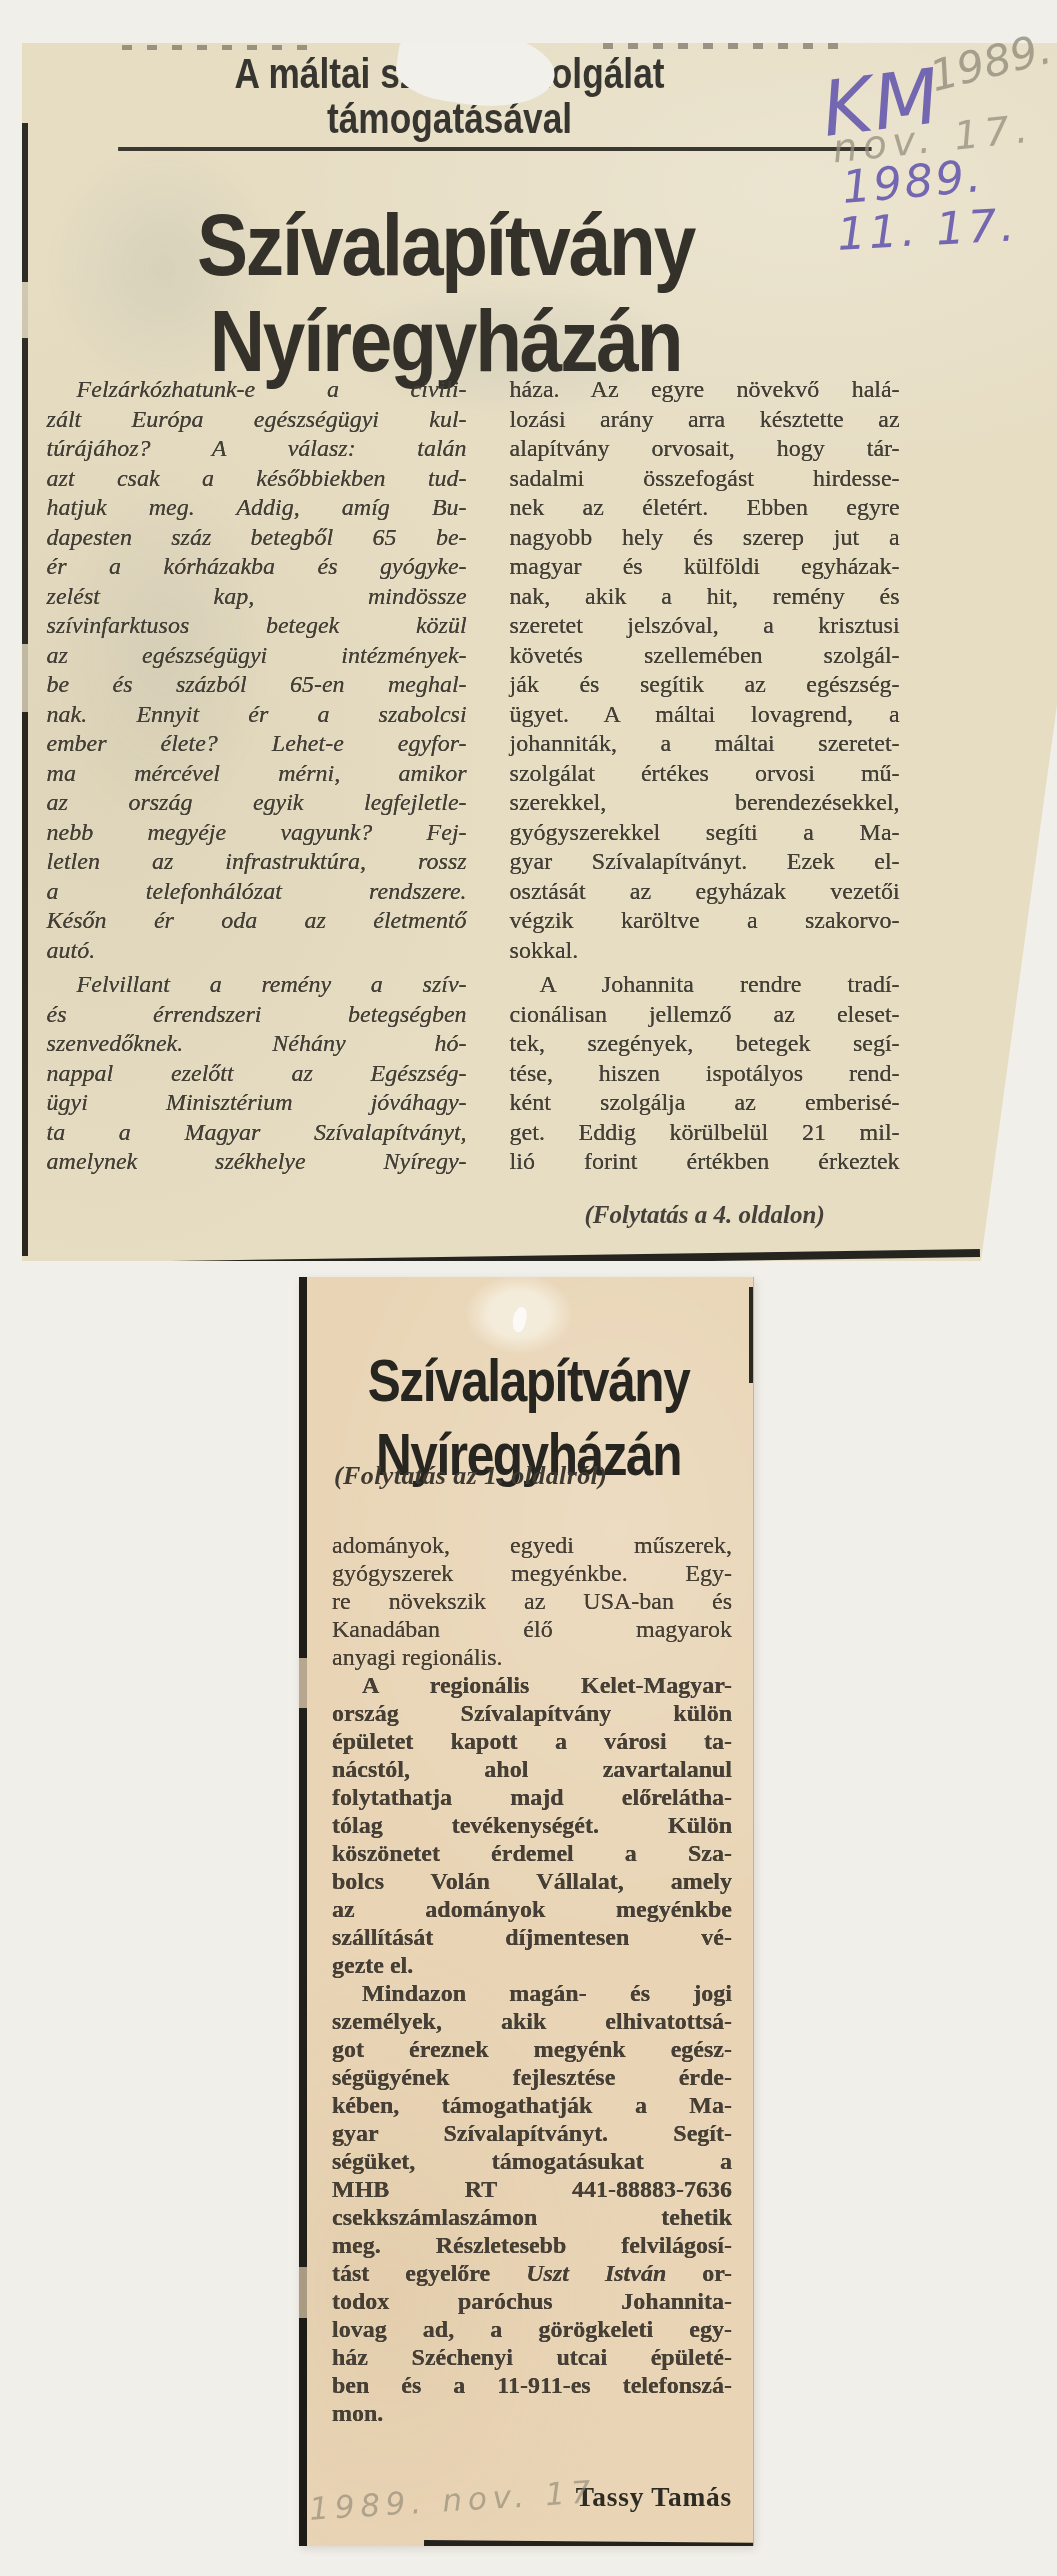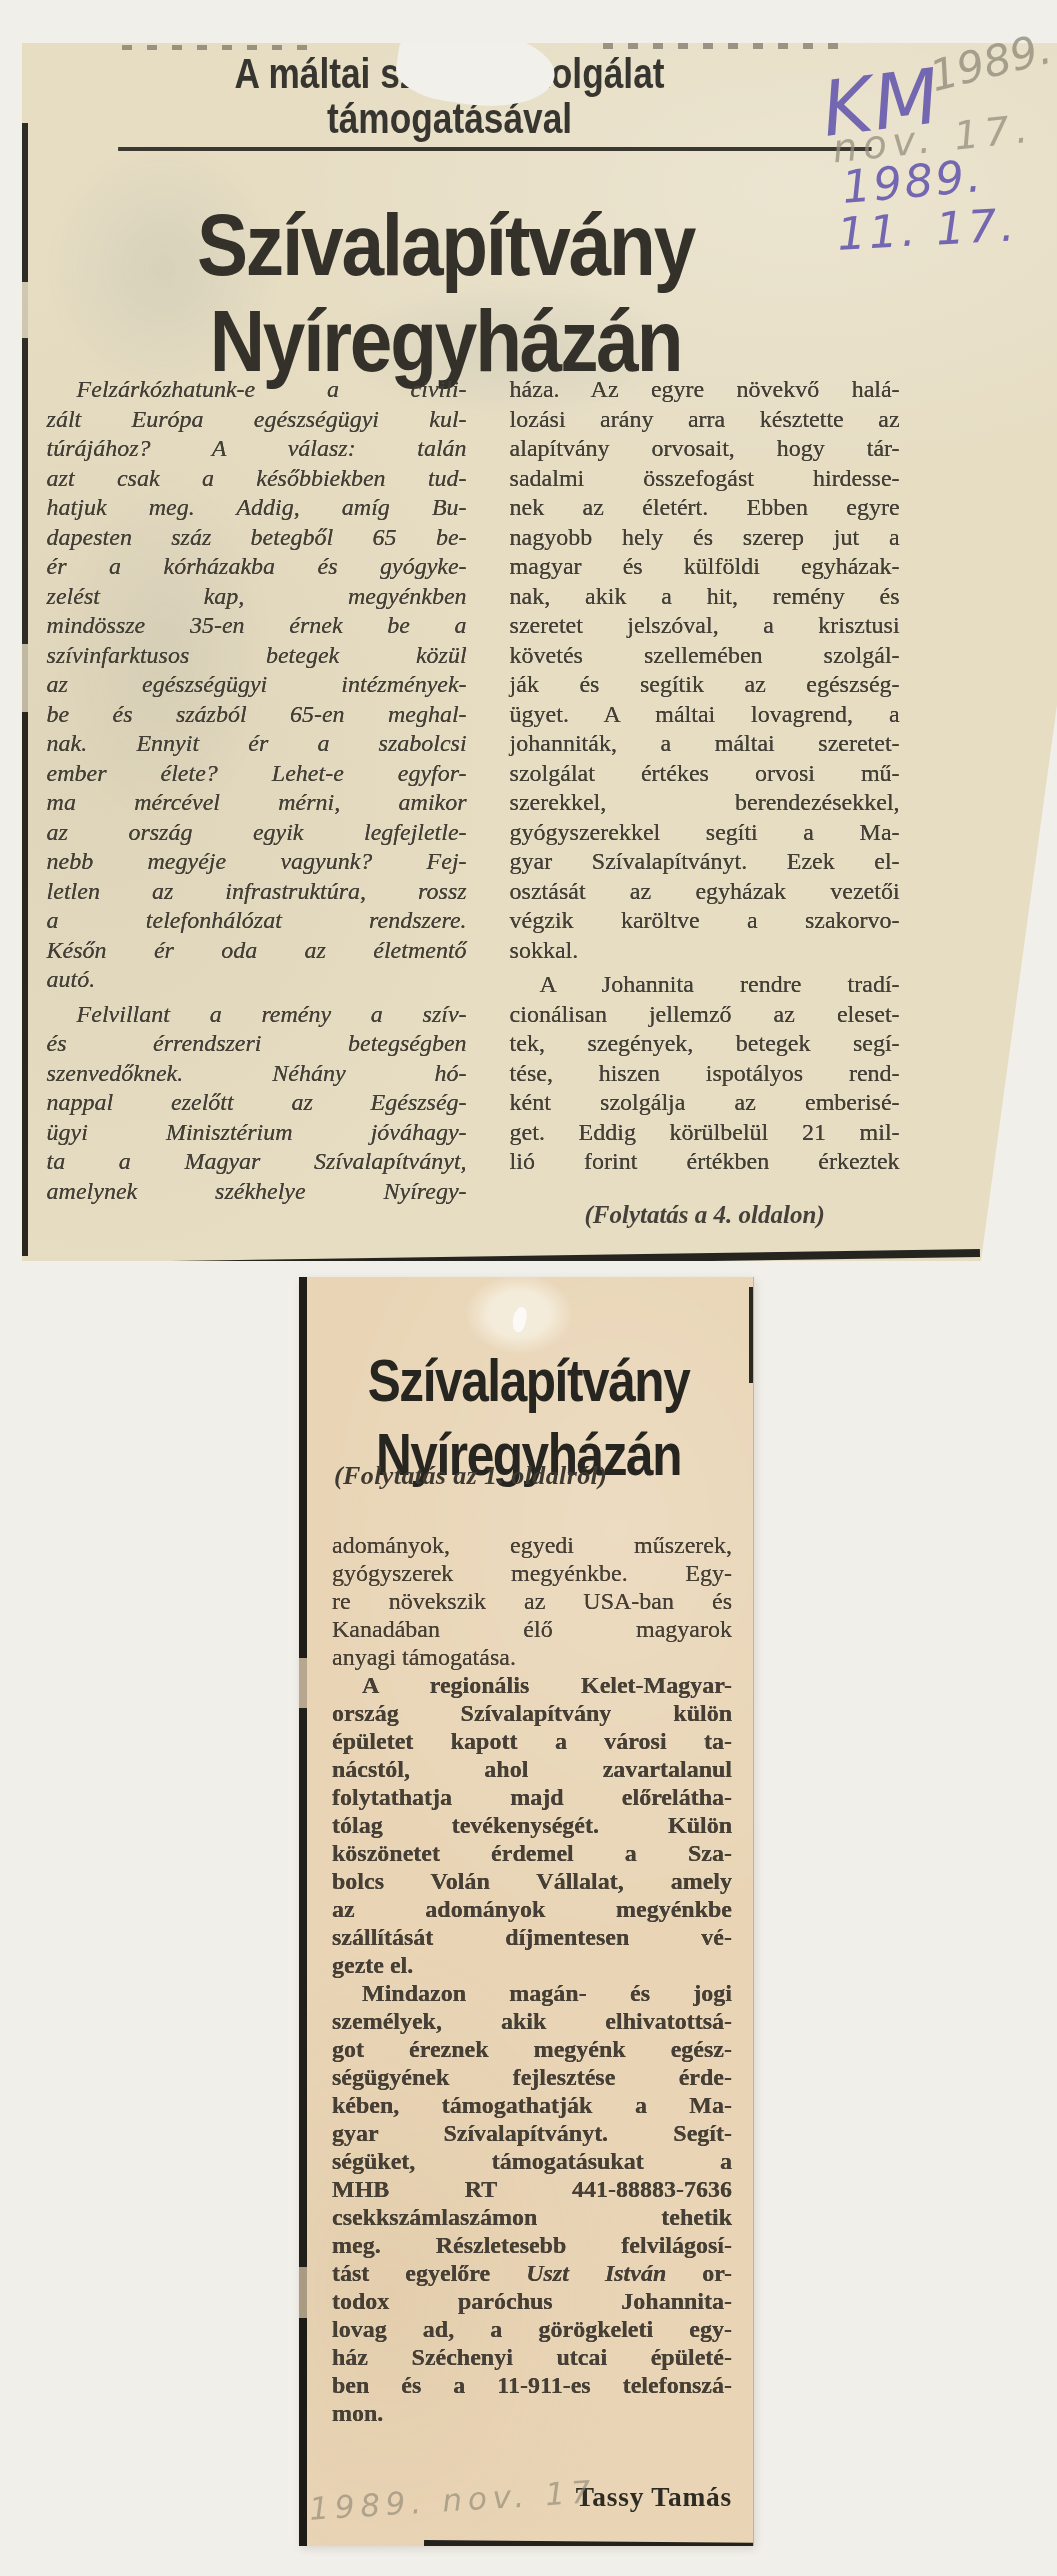--- a/index.html
+++ b/index.html
@@ -139,22 +139,21 @@
 
     <div class="col col1">
         <div class="para indent">
           <div class="line">Felzárkózhatunk-e a civili-</div>
           <div class="line">zált Európa egészségügyi kul-</div>
           <div class="line">túrájához? A válasz: talán</div>
           <div class="line">azt csak a későbbiekben tud-</div>
           <div class="line">hatjuk meg. Addig, amíg Bu-</div>
           <div class="line">dapesten száz betegből 65 be-</div>
           <div class="line">ér a kórházakba és gyógyke-</div>
-          <div class="line">zelést kap, megyénkben</div>
-          <div class="line">mindössze 35-en érnek be a</div>
+          <div class="line">zelést kap, mindössze</div>
           <div class="line">szívinfarktusos betegek közül</div>
           <div class="line">az egészségügyi intézmények-</div>
           <div class="line">be és százból 65-en meghal-</div>
           <div class="line">nak. Ennyit ér a szabolcsi</div>
           <div class="line">ember élete? Lehet-e egyfor-</div>
           <div class="line">ma mércével mérni, amikor</div>
           <div class="line">az ország egyik legfejletle-</div>
           <div class="line">nebb megyéje vagyunk? Fej-</div>
           <div class="line">letlen az infrastruktúra, rossz</div>
           <div class="line">a telefonhálózat rendszere.</div>
@@ -227,21 +226,21 @@
     </h2>
 
     <div class="fromnote2">(Folytatás az 1. oldalról)</div>
 
     <div class="body2">
         <div class="para">
           <div class="line">adományok, egyedi műszerek,</div>
           <div class="line">gyógyszerek megyénkbe. Egy-</div>
           <div class="line">re növekszik az USA-ban és</div>
           <div class="line">Kanadában élő magyarok</div>
-          <div class="line last">anyagi támogatása.</div>
+          <div class="line last">anyagi regionális.</div>
         </div>
         <div class="para indent">
           <div class="line">A regionális Kelet-Magyar-</div>
           <div class="line">ország Szívalapítvány külön</div>
           <div class="line">épületet kapott a városi ta-</div>
           <div class="line">nácstól, ahol zavartalanul</div>
           <div class="line">folytathatja majd előrelátha-</div>
           <div class="line">tólag tevékenységét. Külön</div>
           <div class="line">köszönetet érdemel a Sza-</div>
           <div class="line">bolcs Volán Vállalat, amely</div>

